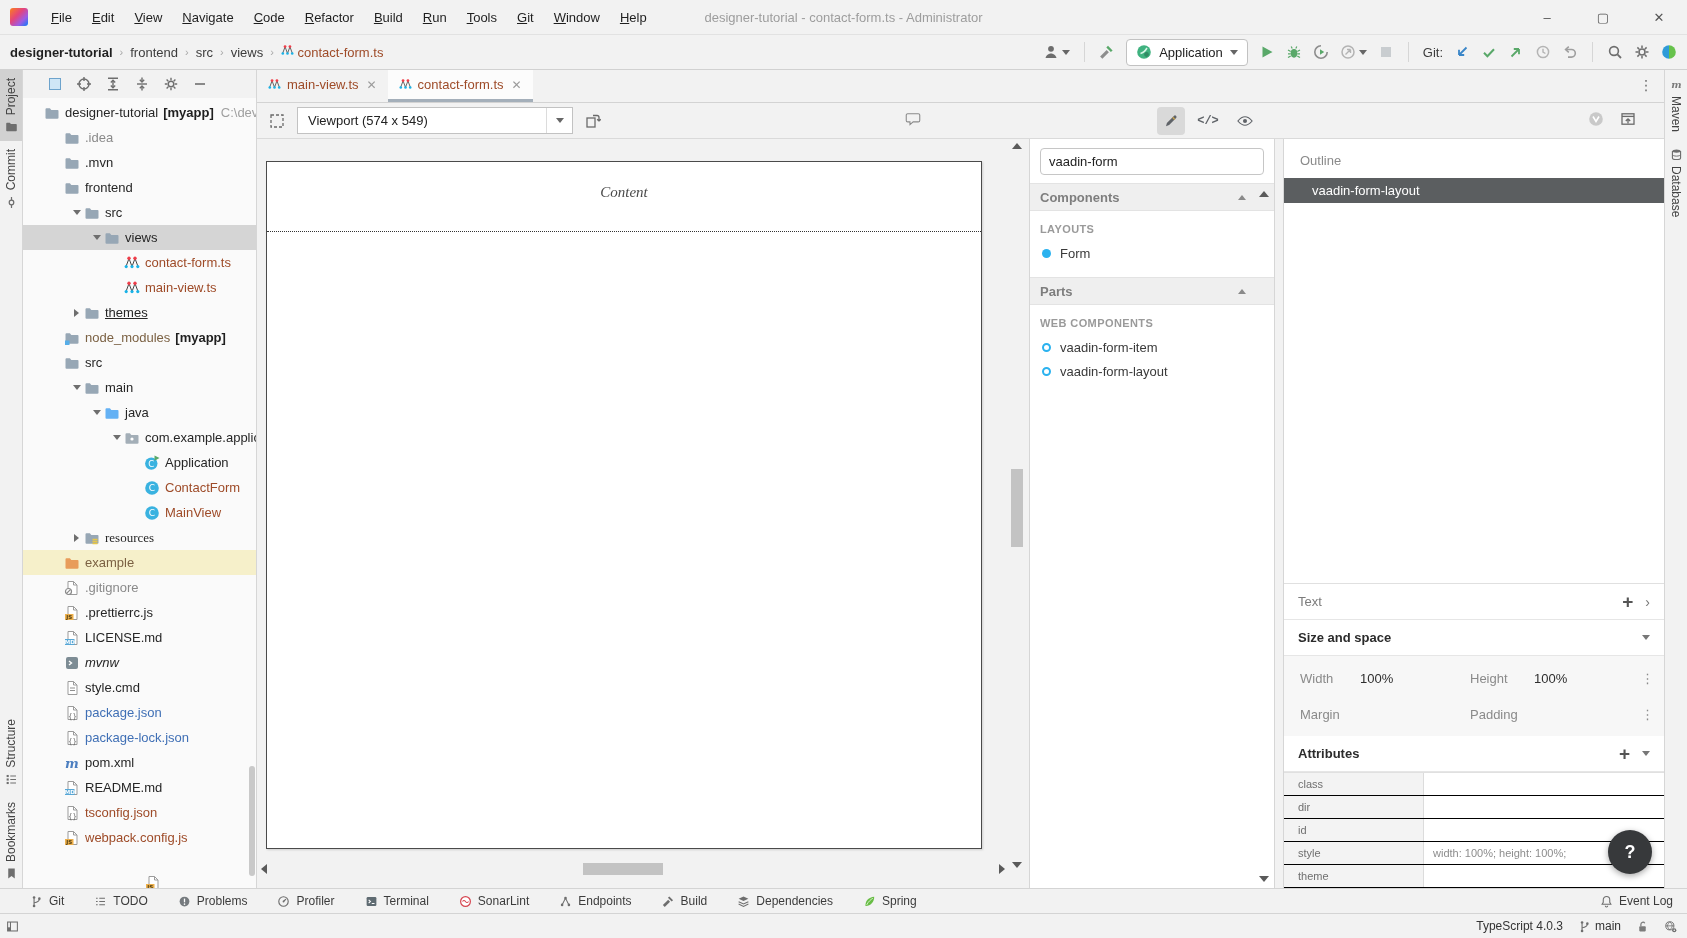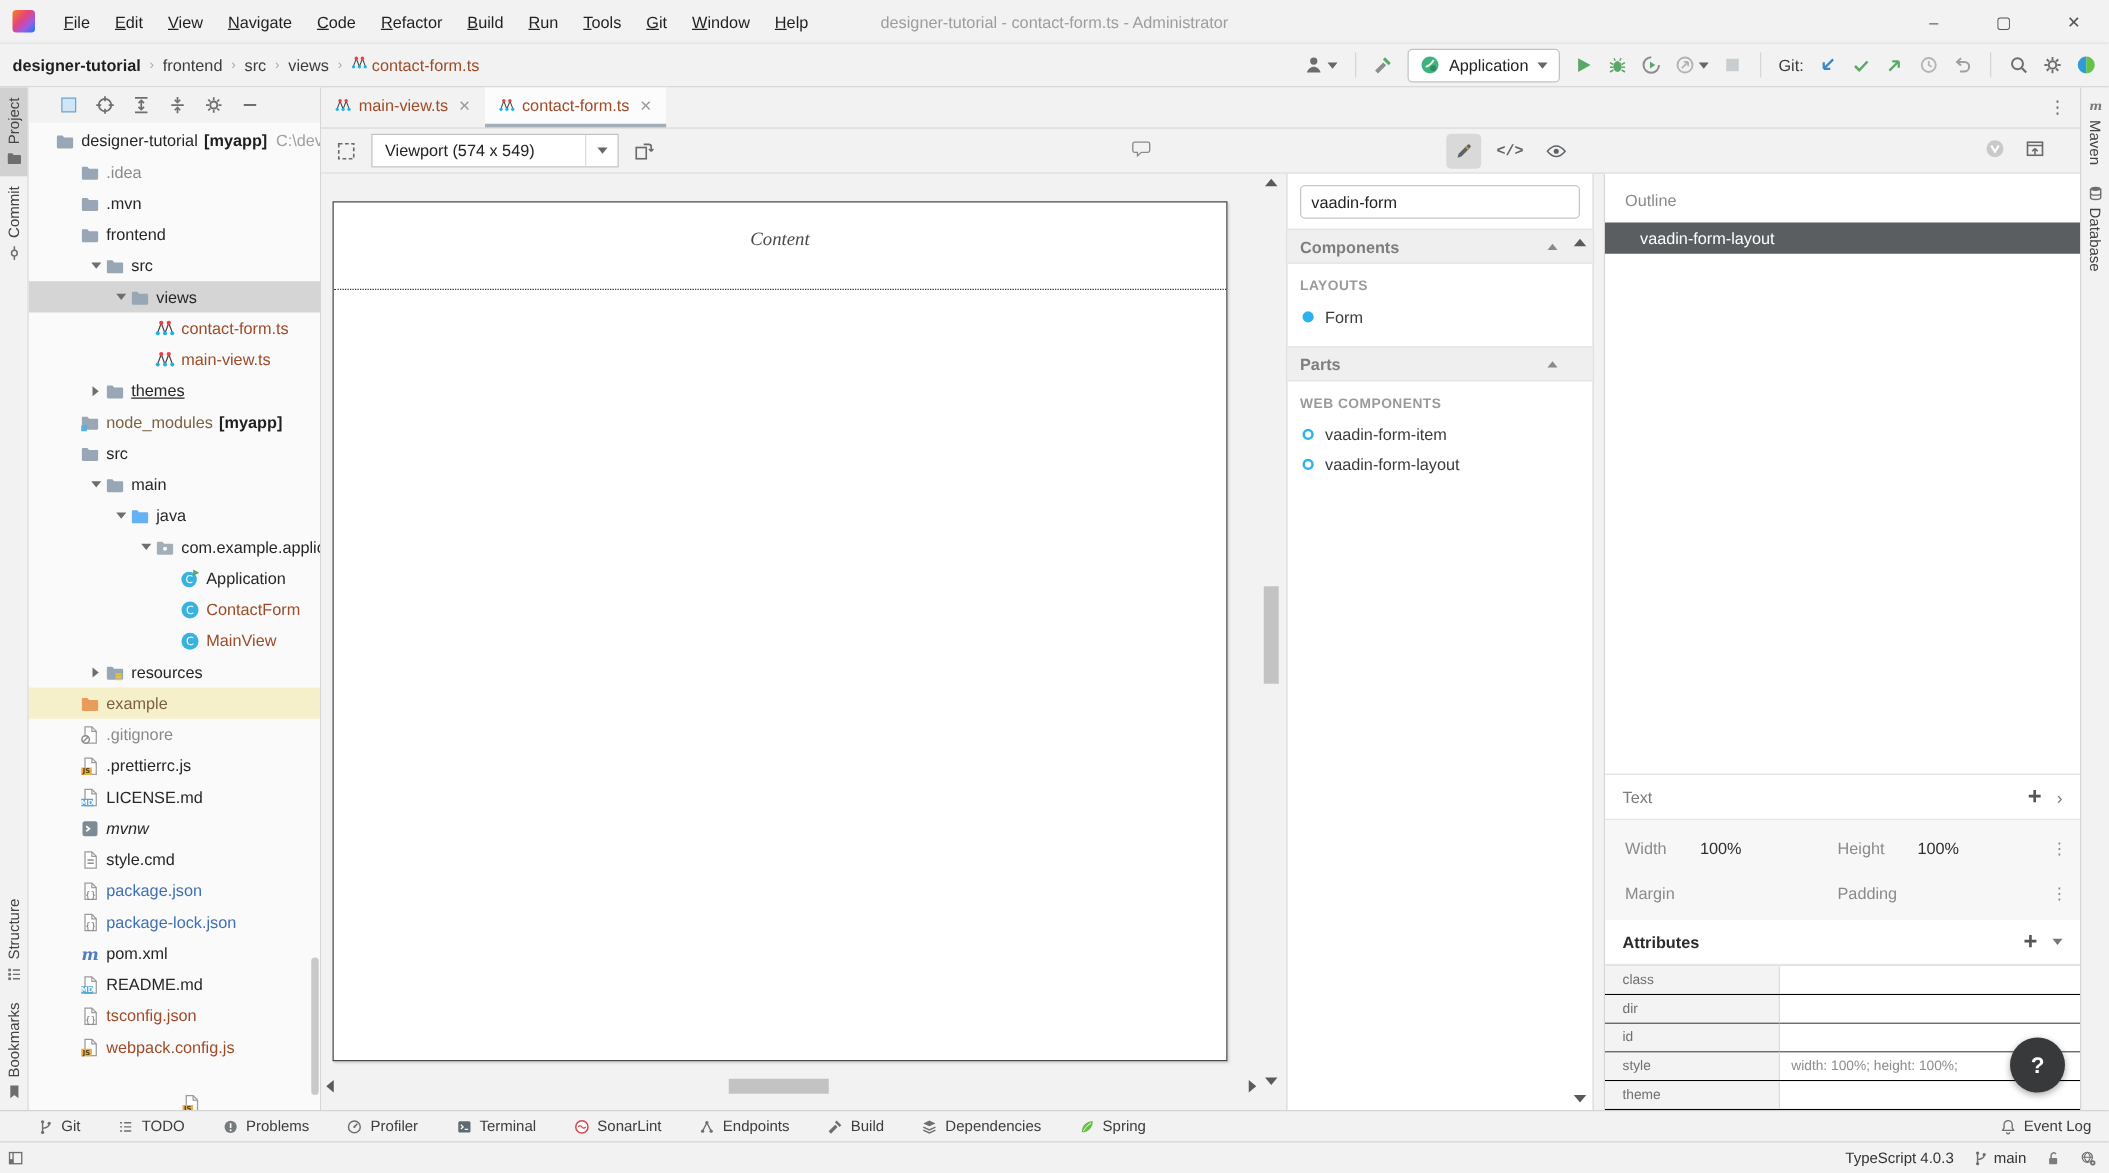--- a/index.html
+++ b/index.html
@@ -56,21 +56,21 @@
   .tree-scroll{position:absolute;right:1px;bottom:12px;width:6px;height:110px;background:#c9c9c9;border-radius:3px}
   
   .work{flex:1;display:flex;flex-direction:column;min-width:0}
   .tabbar{height:33px;display:flex;align-items:stretch;border-bottom:1px solid #d3d3d3;background:#f2f2f2;position:relative}
   .tab{display:flex;align-items:center;gap:6px;padding:0 11px;border-bottom:3px solid transparent;color:#9e4b28}
   .tab.active{background:#fcfcfc;border-bottom-color:#a4afba}
   .tab .x{color:#9a9a9a;font-size:12px;margin-left:2px}
   .tab-more{position:absolute;right:10px;top:7px;color:#6a6a6a;font-size:14px;letter-spacing:1px}
   .dtoolbar{height:36px;background:#f2f2f2;border-bottom:1px solid #dadada;position:relative;display:flex;align-items:center}
   .dtb-left{display:flex;align-items:center;gap:12px;padding-left:12px}
-  .vp-combo{width:198px;height:27px;background:#fff;border:1px solid #c2c2c2;border-radius:0;display:flex;align-items:center;padding-left:10px}
+  .vp-combo{width:276px;height:27px;background:#fff;border:1px solid #c2c2c2;border-radius:0;display:flex;align-items:center;padding-left:10px}
   .vp-combo .lbl{flex:1;color:#222}
   .vp-combo .dd{width:26px;align-self:stretch;border-left:1px solid #dcdcdc;display:flex;align-items:center;justify-content:center}
   .dtb-bubble{position:absolute;left:648px;top:8px}
   .dtb-modes{position:absolute;left:900px;top:4px;display:flex;align-items:center;gap:9px}
   .mode{width:28px;height:28px;display:flex;align-items:center;justify-content:center;border-radius:4px;color:#5f6368}
   .mode.active{background:#d9d9d9}
   .codeglyph{font-family:"Liberation Mono",monospace;font-size:12px;color:#5f6368;font-weight:bold}
   .dtb-right{position:absolute;right:28px;top:8px;display:flex;gap:16px;align-items:center}
   .cols{flex:1;display:flex;min-height:0}
   
@@ -568,21 +568,21 @@
         <div class="tree-row" style="padding-left: 106px;">
           <span class="chev "></span>
           <span class="icon ">
             <svg viewBox="0 0 16 16">
               <circle cx="8" cy="8" r="6.8" fill="#39b2e0"></circle>
               <text x="8" y="11.4" text-anchor="middle" font-size="9" fill="#fff" font-family="DejaVu Sans,sans-serif">C</text>
             </svg>
           </span>
           <span class="tlabel c-brown">MainView</span>
         </div>
-        <div class="tree-row" style="padding-left: 46px;">
+        <div class="tree-row" style="padding-left: 46px; font-family: Liberation Serif, serif;">
           <span class="chev closed"></span>
           <span class="icon ">
             <svg viewBox="0 0 16 16">
               <path d="M1.5 4.2c0-.5.4-.9.9-.9h3.5l1.4 1.6h6.3c.5 0 .9.4.9.9v7c0 .5-.4.9-.9.9H2.4c-.5 0-.9-.4-.9-.9z" fill="#97a7b5"></path>
               <path d="M8.5 9.5h5M8.5 11.5h5M8.5 13.5h5" stroke="#e8c74a" stroke-width="1.4"></path>
             </svg>
           </span>
           <span class="tlabel">resources</span>
         </div>
         <div class="tree-row highlight" style="padding-left: 26px;">
@@ -889,20 +889,25 @@
         <div class="out-title">Outline</div>
         <div class="out-sel">vaadin-form-layout</div>
         <div class="out-space"></div>
 
         <div class="prop">
           <div class="prop-head">
             <span class="t">Text</span>
             <span class="sp"></span>
             <span class="plus">+</span>
             <span class="chevR">›</span>
+          </div>
+          <div class="prop-head">
+            <span class="t bold">Size and space</span>
+            <span class="sp"></span>
+            <span class="chevD"></span>
           </div>
           <div class="size-body">
               <div class="size-row">
                 <span class="lab">Width</span>
                 <span class="val">100%</span>
                 <span class="lab2">Height</span>
                 <span class="val2">100%</span>
                 <span class="dots3">⋮</span>
               </div>
               <div class="size-row">

